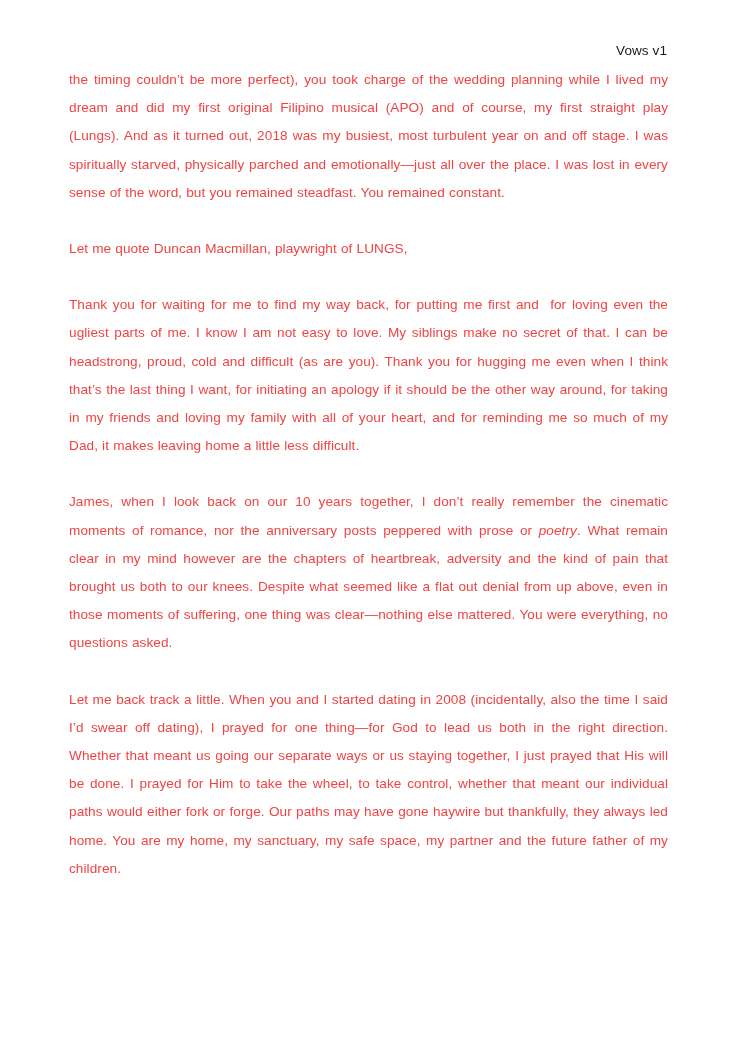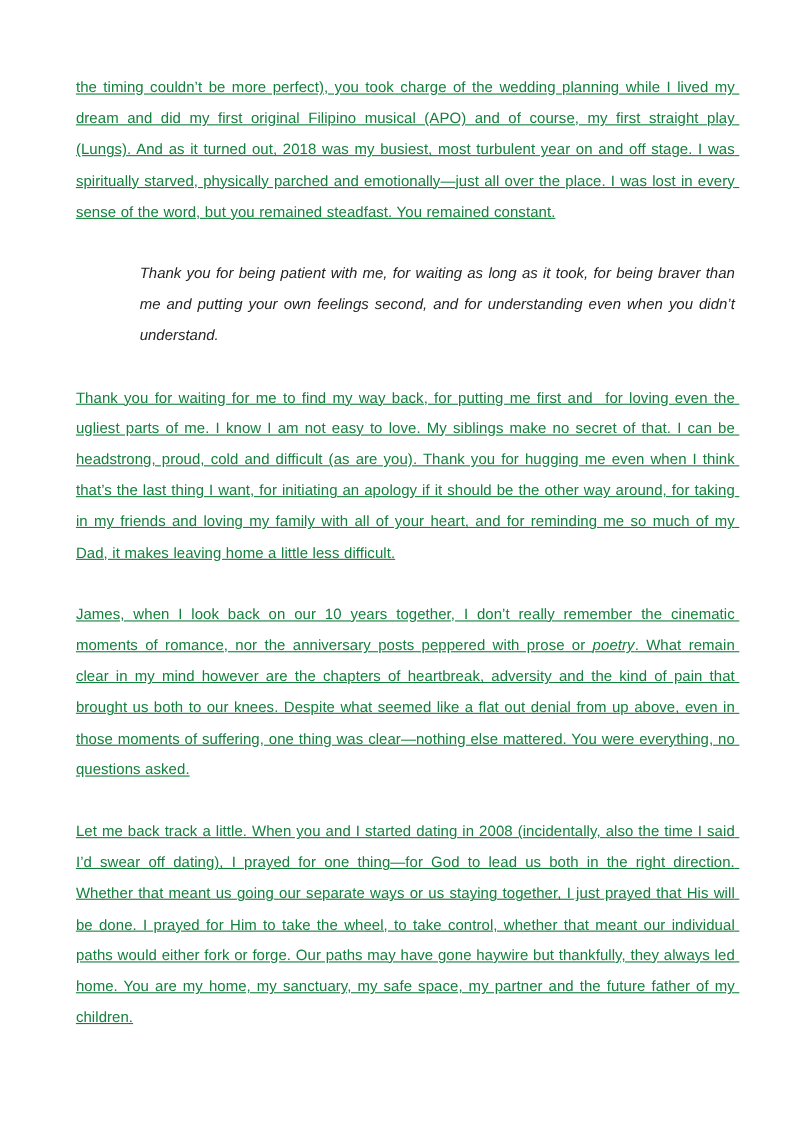--- a/index.html
+++ b/index.html
@@ -47,23 +47,22 @@
   }
 
   .para {
     margin: 0 0 28px 0;
     font-size: 13.6px;
     line-height: 28.2px;
     text-align: justify;
     text-justify: inter-word;
     letter-spacing: 0.005em;
     word-spacing: 0.02em;
-    color: #15803d;
+    color: #ef4444;
     hyphens: none;
-    text-decoration: underline;
   }
 
   .para:last-child {
     margin-bottom: 16px;
   }
 
   
   .para.single-line {
     text-align: left;
   }
@@ -85,27 +84,28 @@
     margin-top: 42px;
   }
 
   
 </style>
 </head>
 <body>
 
 <div class="page">
 
+  <div class="header">Vows v1</div>
 
   <div class="content">
 
     <p class="para" style="white-space: pre-wrap;">the timing couldn’t be more perfect), you took charge of the wedding planning while I lived my dream and did my first original Filipino musical (APO) and of course, my first straight play (Lungs). And as it turned out, 2018 was my busiest, most turbulent year on and off stage. I was spiritually starved, physically parched and emotionally—just all over the place. I was lost in every sense of the word, but you remained steadfast. You remained constant.</p>
 
+    <p class="para single-line" style="white-space: pre-wrap;">Let me quote Duncan Macmillan, playwright of LUNGS,</p>
 
-    <blockquote class="blockquote" style="white-space: pre-wrap;">Thank you for being patient with me, for waiting as long as it took, for being braver than me and putting your own feelings second, and for understanding even when you didn’t understand.</blockquote>
 
     <p class="para" style="white-space: pre-wrap;">Thank you for waiting for me to find my way back, for putting me first and  for loving even the ugliest parts of me. I know I am not easy to love. My siblings make no secret of that. I can be headstrong, proud, cold and difficult (as are you). Thank you for hugging me even when I think that’s the last thing I want, for initiating an apology if it should be the other way around, for taking in my friends and loving my family with all of your heart, and for reminding me so much of my Dad, it makes leaving home a little less difficult.</p>
 
     <p class="para" style="white-space: pre-wrap;"><span>James, when I look back on our 10 years together, I don’t really remember the cinematic moments of romance, nor the anniversary posts peppered with prose or </span><em class="inline-italic">poetry</em><span>. What remain clear in my mind however are the chapters of heartbreak, adversity and the kind of pain that brought us both to our knees. Despite what seemed like a flat out denial from up above, even in those moments of suffering, one thing was clear—nothing else mattered. You were everything, no questions asked.</span></p>
 
     <p class="para" style="white-space: pre-wrap;">Let me back track a little. When you and I started dating in 2008 (incidentally, also the time I said I’d swear off dating), I prayed for one thing—for God to lead us both in the right direction. Whether that meant us going our separate ways or us staying together, I just prayed that His will be done. I prayed for Him to take the wheel, to take control, whether that meant our individual paths would either fork or forge. Our paths may have gone haywire but thankfully, they always led home. You are my home, my sanctuary, my safe space, my partner and the future father of my children.</p>
 
   </div>
 
 </div>

